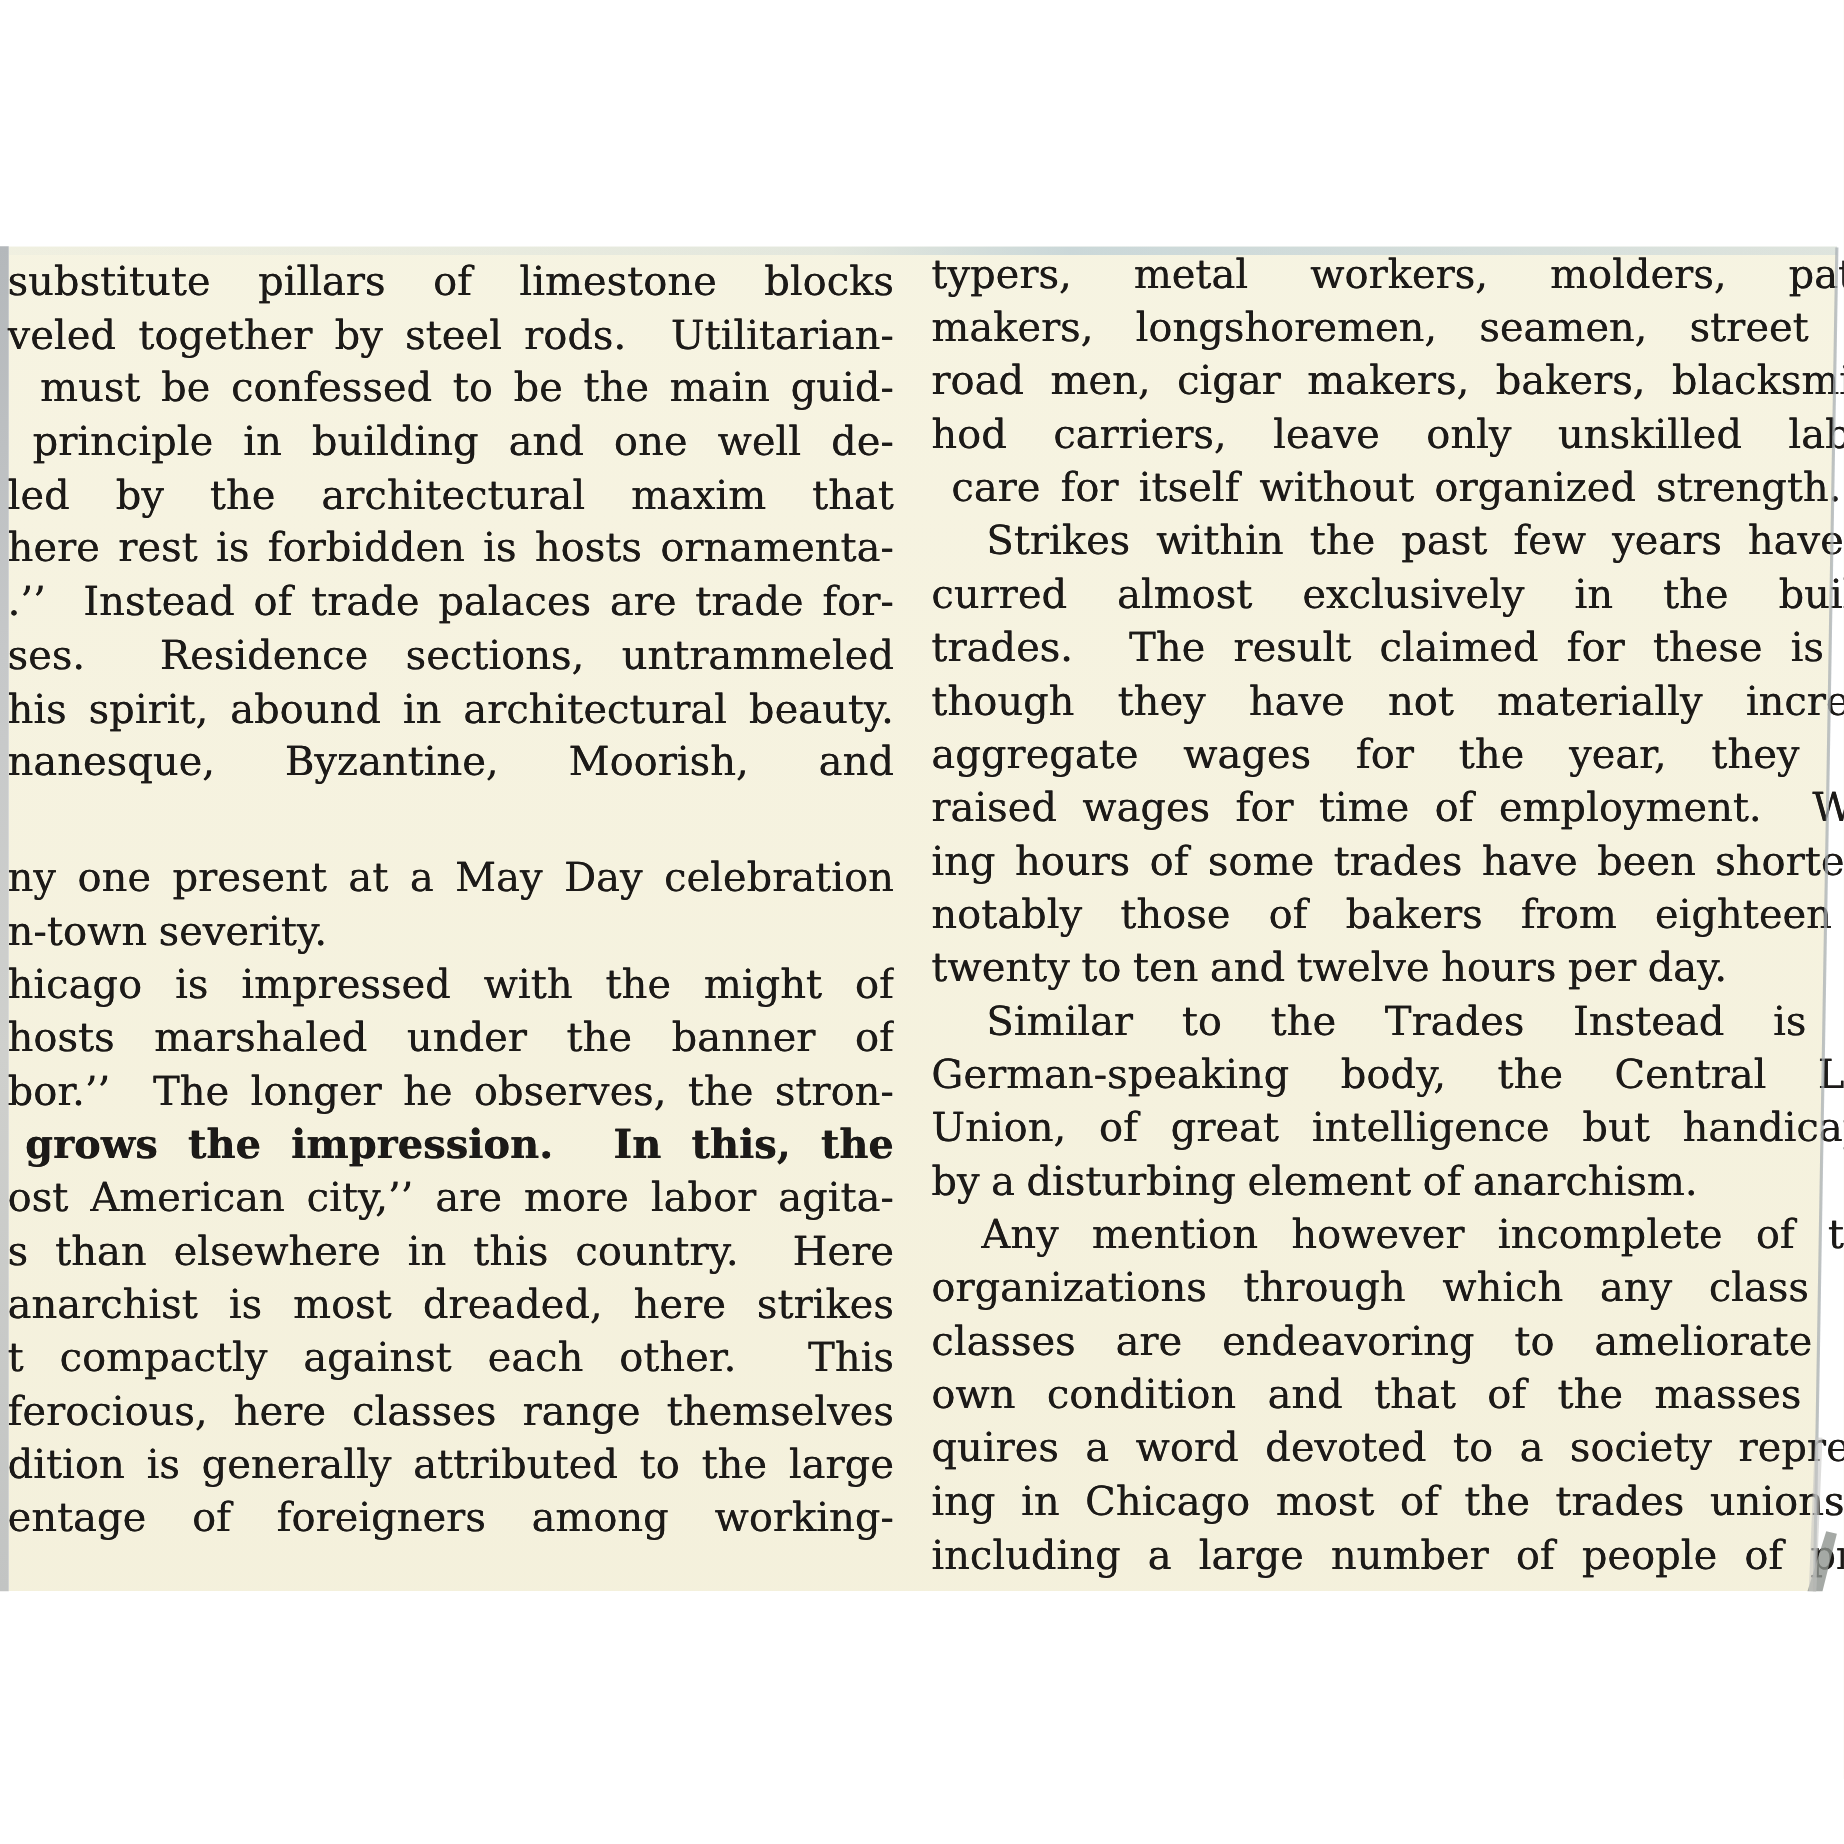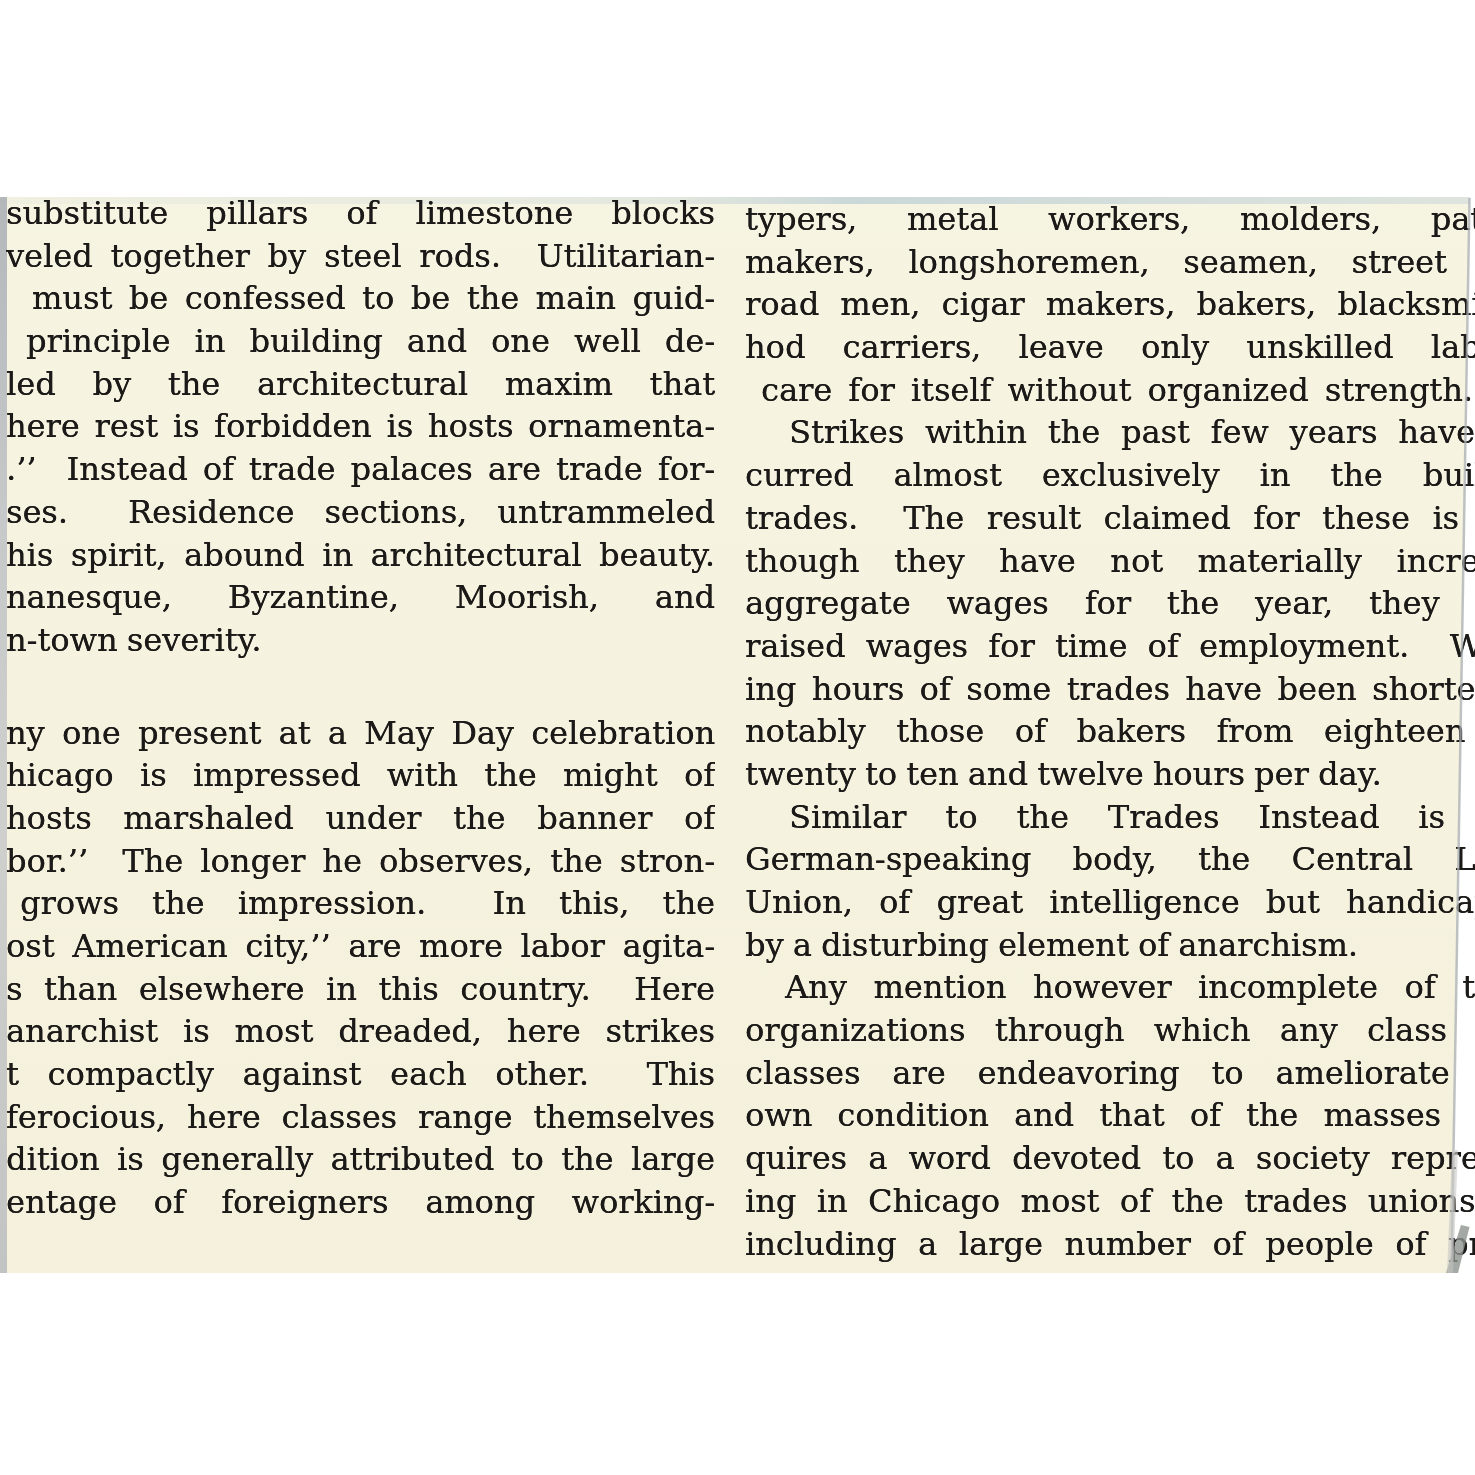--- a/index.html
+++ b/index.html
@@ -27,21 +27,21 @@
   .left-strip{
     position:absolute;left:0;top:197px;width:7px;height:1076px;
     background:linear-gradient(180deg,#b4b8bb 0%,#c6c8c9 30%,#cfd0cd 60%,#c2c4c3 100%);
   }
   .edge-overlay{position:absolute;left:0;top:0;pointer-events:none;}
   .col{
     position:absolute;color:var(--ink);
     font-size:32px;line-height:42.7px;word-spacing:-1px;
     text-shadow:0.25px 0 0 currentColor;
   }
-  .col-left{left:6px;top:192px;width:709px;}
+  .col-left{left:6px;top:204px;width:709px;}
   .col-right{left:745px;top:198px;width:770px;}
   .line{
     box-sizing:border-box;height:42.7px;overflow:hidden;
     text-align:justify;text-align-last:justify;
   }
   .col-left .line{width:709px;}
   .col-right .line{width:770px;}
   .line.noj{text-align:left;text-align-last:left;}
 </style>
 </head>
@@ -55,26 +55,26 @@
     <div class="line">substitute pillars of limestone blocks</div>
     <div class="line">veled together by steel rods.&nbsp; Utilitarian-</div>
     <div class="line" style="padding-left: 26px;">must be confessed to be the main guid-</div>
     <div class="line" style="padding-left: 20px;">principle in building and one well de-</div>
     <div class="line">led by the architectural maxim that</div>
     <div class="line">here rest is forbidden is hosts ornamenta-</div>
     <div class="line">.’’&nbsp; Instead of trade palaces are trade for-</div>
     <div class="line">ses.&nbsp; Residence sections, untrammeled</div>
     <div class="line">his spirit, abound in architectural beauty.</div>
     <div class="line">nanesque, Byzantine, Moorish, and</div>
+    <div class="line" style="margin-top: 50px;">ny one present at a May Day celebration</div>
     <div class="line noj">n-town severity.</div>
-    <div class="line" style="margin-top: 50px;">ny one present at a May Day celebration</div>
     <div class="line">hicago is impressed with the might of</div>
     <div class="line">hosts marshaled under the banner of</div>
     <div class="line">bor.’’&nbsp; The longer he observes, the stron-</div>
-    <div class="line" style="padding-left: 14px;">grows the impression.&nbsp; In this, the</div>
+    <div class="line" style="padding-left: 14px; font-weight: bold;">grows the impression.&nbsp; In this, the</div>
     <div class="line">ost American city,’’ are more labor agita-</div>
     <div class="line">s than elsewhere in this country.&nbsp; Here</div>
     <div class="line">anarchist is most dreaded, here strikes</div>
     <div class="line">t compactly against each other.&nbsp; This</div>
     <div class="line">ferocious, here classes range themselves</div>
     <div class="line">dition is generally attributed to the large</div>
     <div class="line">entage of foreigners among working-</div>
   </div>
 <div class="col col-right">
     <div class="line">typers, metal workers, molders, patte</div>

